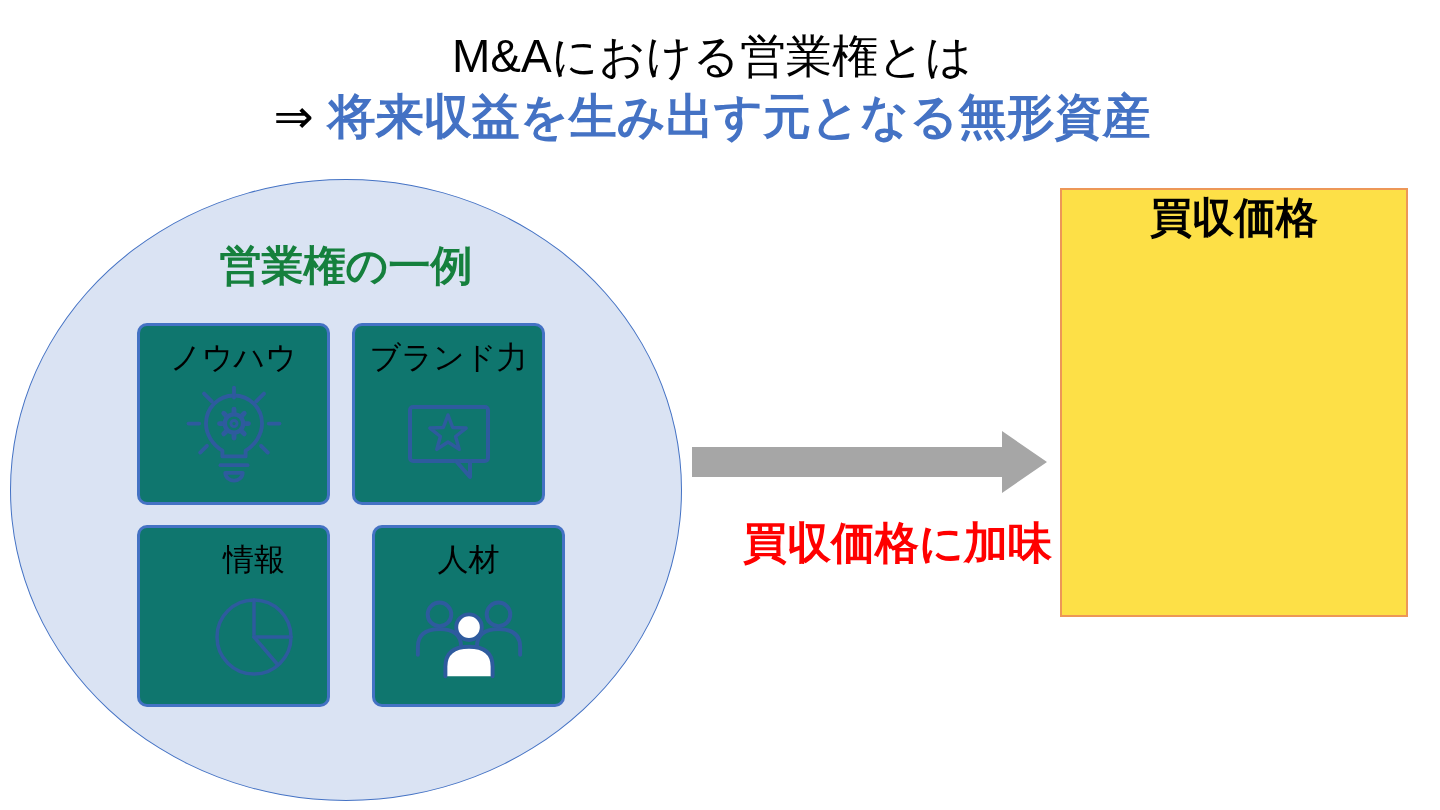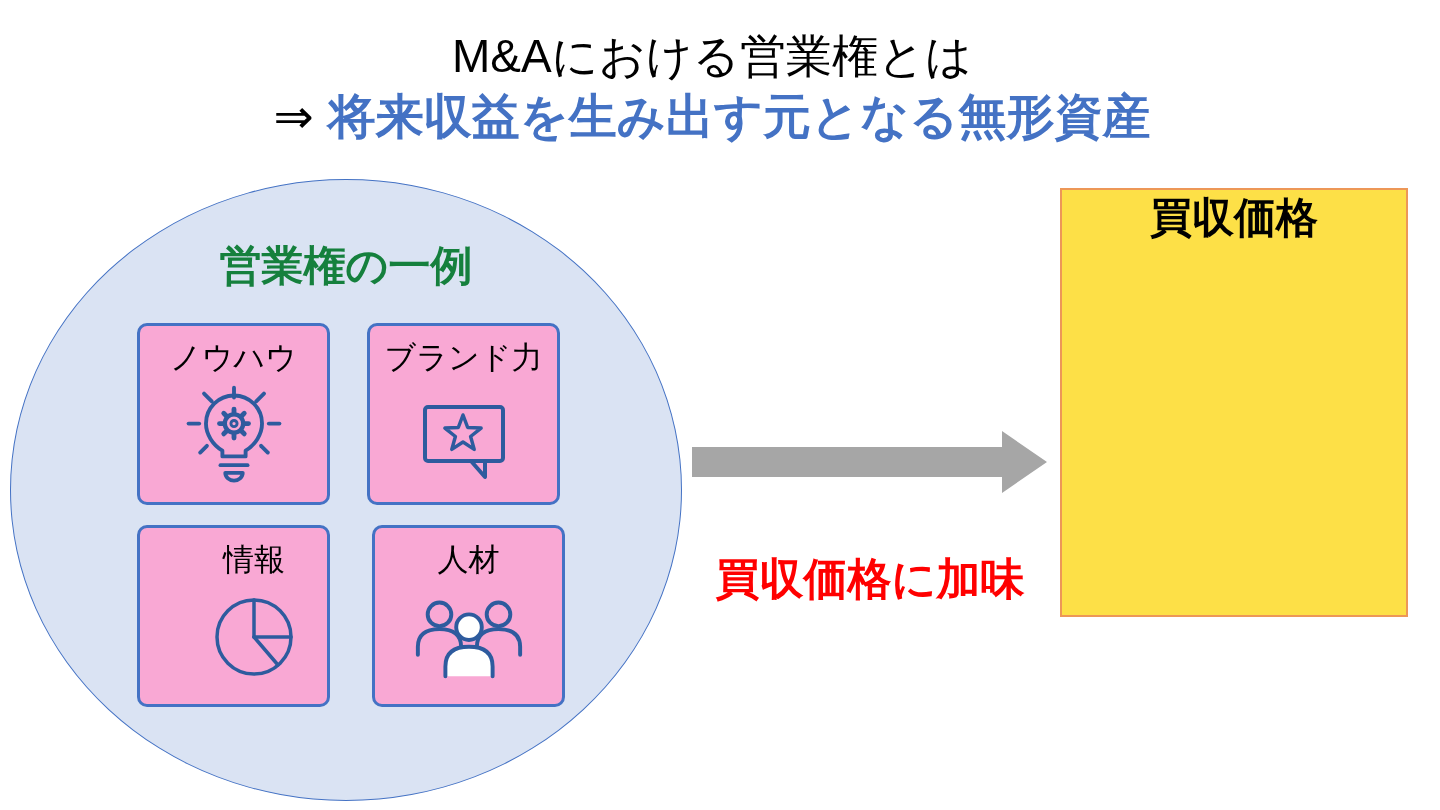--- a/index.html
+++ b/index.html
@@ -18,35 +18,35 @@
   .ellipse{
     position:absolute;left:10px;top:179px;width:672px;height:622px;
     background:#DAE3F3;border:1.5px solid #4472C4;border-radius:50%;
     box-sizing:border-box;
   }
   .ellipse-heading{
     position:absolute;left:140px;top:238px;width:412px;text-align:center;
     font-size:42px;font-weight:700;color:#15803d;
   }
   .kbox{
-    position:absolute;width:193px;height:182px;background:#f9a8d4;
+    position:absolute;width:193px;height:182px;background:#0f766e;
     border:3px solid #4472C4;border-radius:10px;box-sizing:border-box;
     text-align:center;
   }
   .kbox .kbox-label{font-size:31px;font-weight:400;color:#000;margin-top:11px;}
   .kbox svg{display:block;margin:2px auto 0;}
   #kbox-1{left:137px;top:323px;}
-  #kbox-2{left:367px;top:323px;}
+  #kbox-2{left:352px;top:323px;}
   #kbox-3{left:137px;top:525px;padding-left:41px;}
   #kbox-4{left:352px;top:525px;margin-left:20px;}
   
   .flow-arrow{position:absolute;left:692px;top:430px;}
   .flow-caption{
-    position:absolute;left:688px;top:514px;width:364px;text-align:center;
-    font-size:44px;font-weight:700;color:#FF0000;white-space:nowrap;margin-top:36px;
+    position:absolute;left:688px;top:514px;width:364px;text-align:right;
+    font-size:44px;font-weight:700;color:#FF0000;white-space:nowrap;
   }
   
   .result-box{
     position:absolute;left:1060px;top:188px;width:348px;height:429px;
     background:#fde047;border:2px solid #ED9757;box-sizing:border-box;
     display:flex;align-items:flex-start;justify-content:center;
   }
   .result-label{font-size:42px;font-weight:700;color:#000;}
   .icon-stroke{stroke:#2E5B9E;fill:none;stroke-linecap:round;stroke-linejoin:round;}
 </style>

